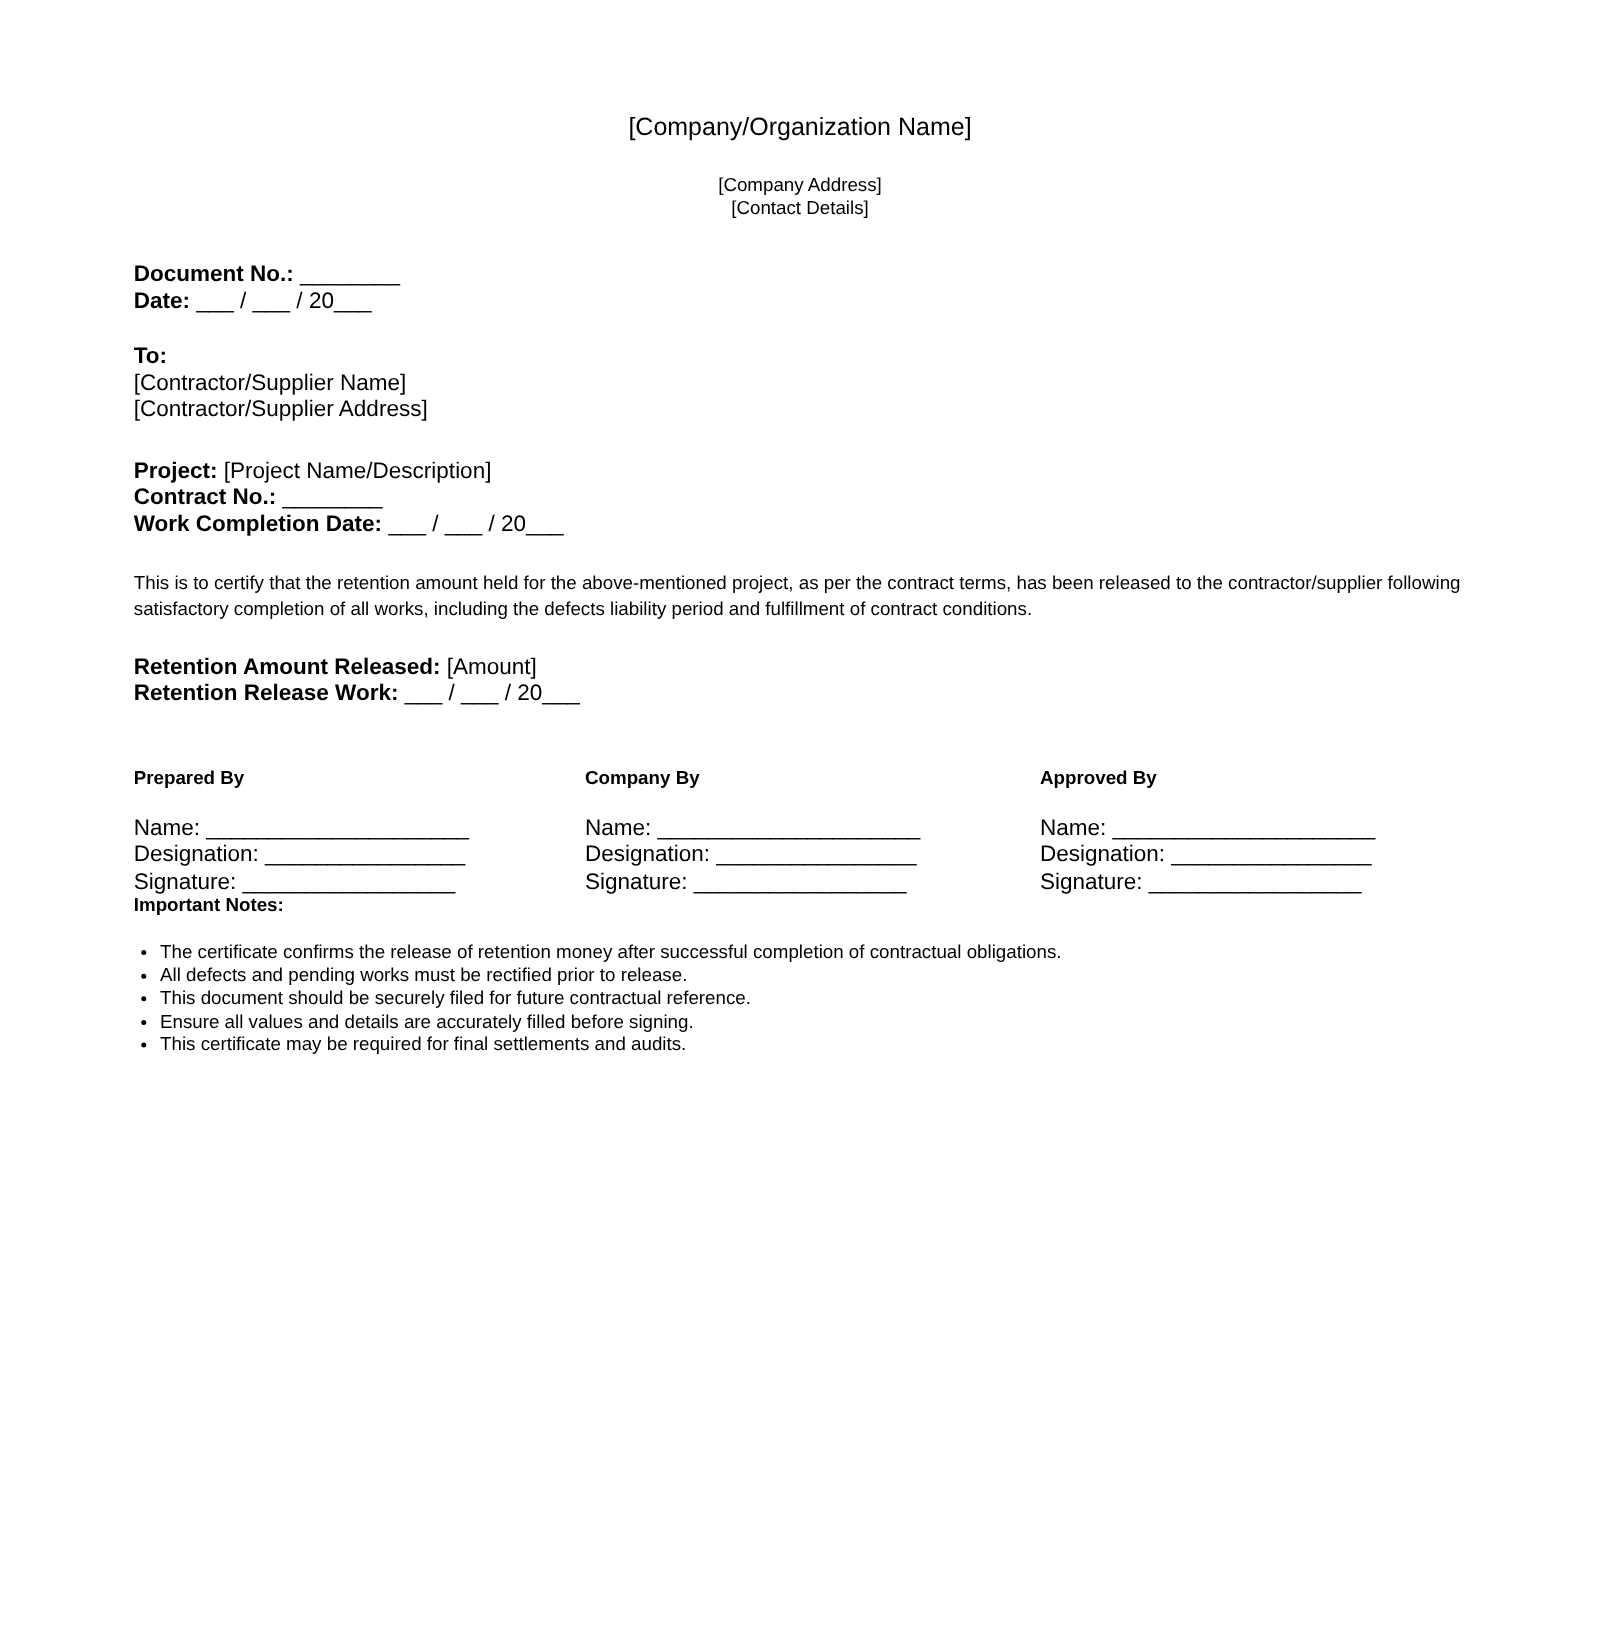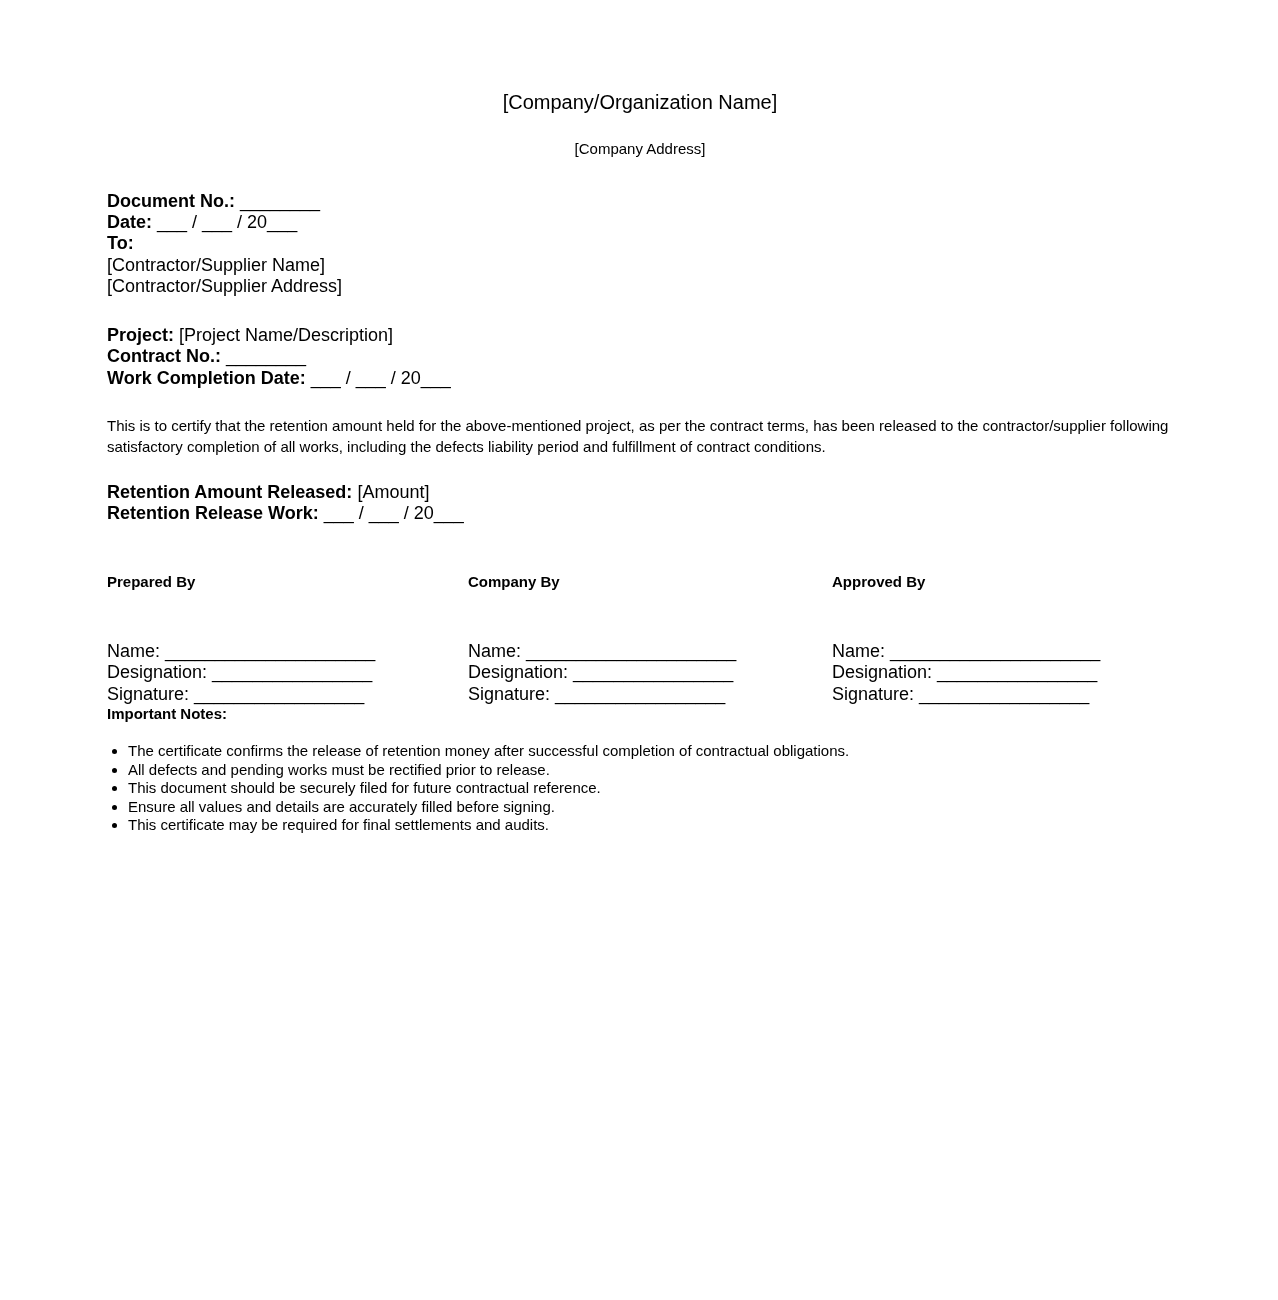--- a/index.html
+++ b/index.html
@@ -37,39 +37,39 @@
     font-size: 15px;
     text-align: center;
     line-height: 1.2;
   }
   .txt-line {
     font-size: 18px;
     line-height: 1.18;
   }
   .b { font-weight: bold; }
   .doc-info   { margin-top: 33px; }
-  .recipient  { }
+  .recipient  { margin-top: 23px; }
   .project    { margin-top: 28px; }
   .cert-par   {
     margin: 26px 0 0 0;
     font-size: 15px;
     line-height: 1.4;
   }
   .retention  { margin-top: 25px; }
   .signatures {
     margin-top: 49px;
     display: grid;
     grid-template-columns: 361px 364px auto;
   }
   .sig-title {
     font-size: 15px;
     font-weight: bold;
     line-height: 1.18;
   }
-  .sig-rows { margin-top: 50px; }
+  .sig-rows { margin-top: 20px; }
   .notes-heading {
     font-size: 15px;
     font-weight: bold;
     line-height: 1.18;
   }
   .notes-list {
     margin: 20px 0 0 0;
     padding-left: 21px;
     font-size: 15px;
     line-height: 1.23;
@@ -78,20 +78,21 @@
 </style>
 </head>
 <body>
 
 <div class="page">
 
   <div class="company-name">[Company/Organization Name]</div>
 
   <div class="address-block">
     <div>[Company Address]</div>
+    <div>[Contact Details]</div>
   </div>
 
   <section class="doc-info">
     <div class="txt-line"><span class="b">Document No.:</span> <span>________</span></div>
     <div class="txt-line"><span class="b">Date:</span> <span>___ / ___ / 20___</span></div>
   </section>
 
   <section class="recipient">
     <div class="txt-line b">To:</div>
     <div class="txt-line">[Contractor/Supplier Name]</div>

